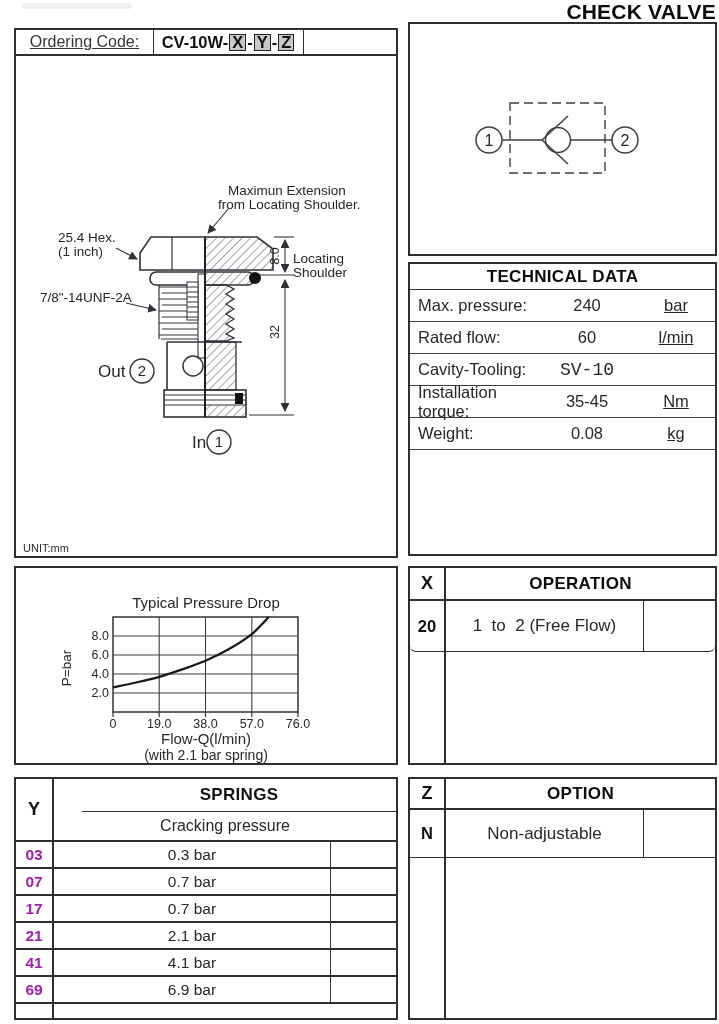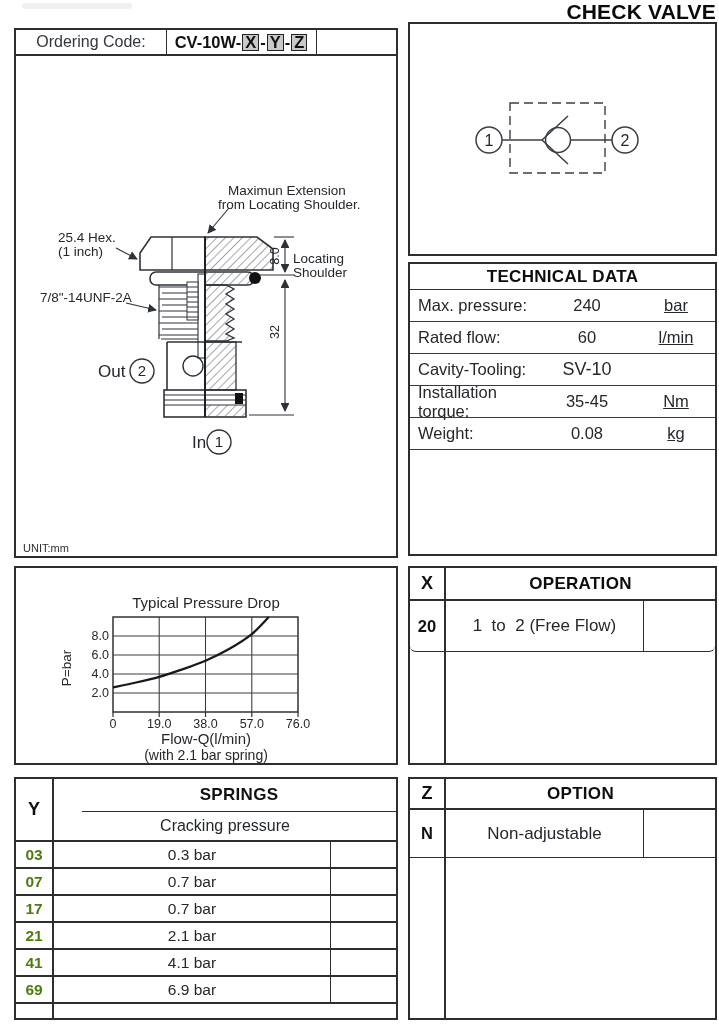--- a/index.html
+++ b/index.html
@@ -12,22 +12,22 @@
     position:absolute; top:0; right:3px; font-size:21px; font-weight:bold;
     color:#0a0a0a; letter-spacing:.2px;
   }
   .smudge { position:absolute; left:22px; top:3px; width:110px; height:6px;
     background:#f0f0f0; border-radius:3px; }
   .box { position:absolute; border:2px solid #2e2e2e; background:#fff; }
 
   
   #left-box  { left:14px; top:28px;  width:384px; height:530px; }
   .ord-row { display:flex; height:26px; border-bottom:2px solid #2e2e2e; align-items:center; }
-  .ord-label { width:151px; border-right:1.5px solid #2e2e2e; height:100%;
-    display:flex; align-items:center; justify-content:center; font-size:16px; color:#32373c; }
+  .ord-label { width:138px; border-right:1.5px solid #2e2e2e; height:100%;
+    display:flex; align-items:center; justify-content:center; font-size:16px; color:#32373c;text-decoration:underline; }
   .ord-code  { width:150px; border-right:1.5px solid #2e2e2e; height:100%;
     display:flex; align-items:center; justify-content:center; font-size:16.5px; font-weight:bold; color:#111; }
   .ord-rest { flex:1; }
   .code-part { display:inline-block; background:#c9c9c9; border:1.5px solid #222;
     padding:0 2px; line-height:15px; margin:0 1px; font-weight:bold; }
   .unit-note { position:absolute; left:7px; bottom:2px; font-size:11px; color:#2b3034; }
 
   
   #chart-box { left:14px; top:566px; width:384px; height:199px; }
 
@@ -35,36 +35,36 @@
   #springs-box { left:14px; top:777px; width:384px; height:243px; display:flex; flex-direction:column; }
   .sp-top { display:flex; height:61px; }
   .sp-y { width:38px; border-right:2px solid #2e2e2e; display:flex; align-items:center;
     justify-content:center; font-weight:bold; font-size:18px; color:#111; }
   .sp-right { flex:1; display:flex; flex-direction:column; }
   .sp-title { height:33px; border-bottom:1.5px solid #2e2e2e; display:flex; align-items:center;
     justify-content:center; font-weight:bold; font-size:17px; color:#111; letter-spacing:.3px;margin-left:28px; }
   .sp-sub { flex:1; display:flex; align-items:center; justify-content:center; font-size:16px; }
   .sp-row { display:flex; height:27px; border-top:2px solid #2e2e2e; }
   .sp-code { width:38px; border-right:2px solid #2e2e2e; display:flex; align-items:center;
-    justify-content:center; font-weight:bold; font-size:15.5px; color:#4d7c0f; }
+    justify-content:center; font-weight:bold; font-size:15.5px; color:#a21caf; }
   .sp-val { flex:1; display:flex; align-items:center; justify-content:center; font-size:15.5px; }
   .sp-tail { width:66px; border-left:1.5px solid #2e2e2e; }
   .sp-empty { flex:1; border-top:2px solid #2e2e2e; }
   .sp-empty .spacer { width:38px; height:100%; border-right:2px solid #2e2e2e; }
 
   
   #schem-box { left:408px; top:22px; width:309px; height:234px; }
   #tech-box  { left:408px; top:262px; width:309px; height:294px; }
   .tech-title { height:26px; border-bottom:1.5px solid #2e2e2e; display:flex; align-items:center;
     justify-content:center; font-weight:bold; font-size:17px; color:#0d0d0d; letter-spacing:.3px; }
   .tech-row { display:flex; align-items:center; height:32px; border-bottom:1.5px solid #3a3a3a; font-size:16.5px; }
   .tech-label { flex:1; padding-left:8px; }
   .tech-value { width:100px; text-align:center; }
   .tech-unit  { width:78px; text-align:center;text-decoration:underline; }
-  .serif { font-family:Liberation Sans, sans-serif; font-size:18px; }
+  .serif { font-family:Liberation Mono, monospace; font-size:18px; }
 
   
   #oper-box   { left:408px; top:566px; width:309px; height:199px; display:flex; flex-direction:column; }
   #option-box { left:408px; top:777px; width:309px; height:243px; display:flex; flex-direction:column; }
   .op-head { display:flex; border-bottom:2px solid #2e2e2e; }
   #oper-box .op-head { height:33px; }
   #option-box .op-head { height:31px; }
   .op-col { width:36px; border-right:2px solid #2e2e2e; display:flex; align-items:center;
     justify-content:center; font-weight:bold; font-size:18px; color:#111; }
   .op-title { flex:1; display:flex; align-items:center; justify-content:center;

